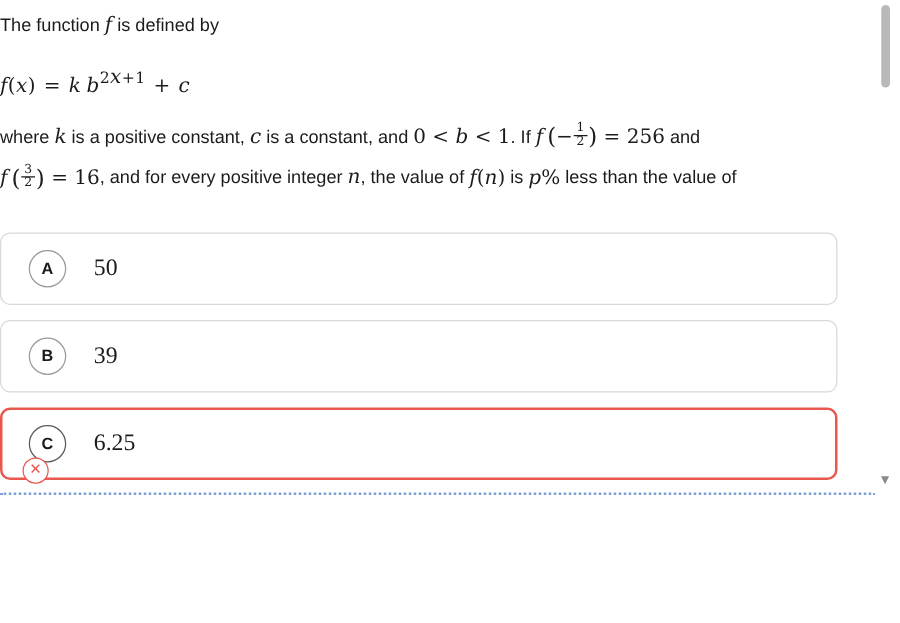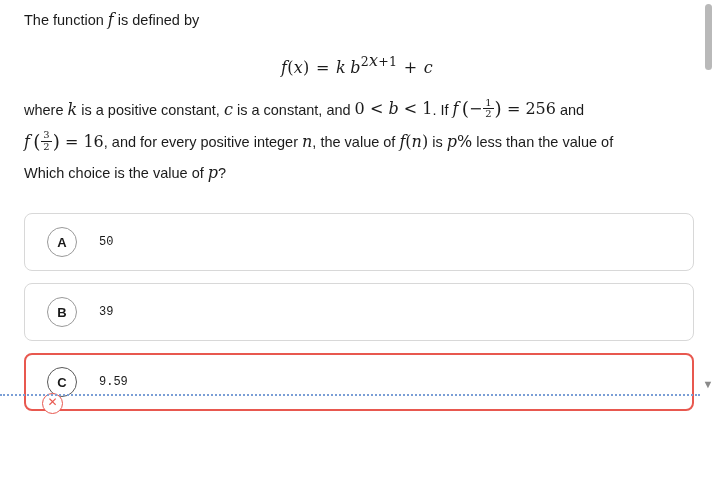--- a/index.html
+++ b/index.html
@@ -13,21 +13,21 @@
     font-family: "Liberation Sans", sans-serif;
     color: #1a1a1a;
     overflow: hidden;
     position: relative;
   }
   .page {
     position: relative;
     width: 720px;
     height: 396px;
     box-sizing: border-box;
-    padding: 8px 30px 0 24px;
+    padding: 8px 30px 0 0;
   }
   .stem {
     font-size: 14.5px;
     line-height: 1.55;
     color: #1b1b1b;
   }
   .stem p {
     margin: 0 0 4px 0;
   }
   
@@ -45,21 +45,20 @@
     font-family: "DejaVu Serif", serif;
     font-style: normal;
     font-size: 16px;
   }
   .mop {
     font-family: "DejaVu Serif", serif;
     font-style: normal;
     font-size: 16px;
   }
   .display-eq {
-    text-align: center;
     margin: 16px 0 14px 0;
     font-family: "DejaVu Serif", serif;
     font-size: 19px;
     font-style: italic;
     letter-spacing: 0.3px;
   }
   .display-eq .mn, .display-eq .mop {
     font-style: normal;
   }
   sup.exp {
@@ -134,22 +133,22 @@
     color: #1a1a1a;
     font-family: "Liberation Sans", sans-serif;
     flex: 0 0 auto;
     position: relative;
   }
   .choice.selected .bubble {
     border: 1px solid #5a5a5a;
   }
   .choice-text {
     margin-left: 22px;
-    font-family: Liberation Mono, monospace;
-    font-size: 12px;
+    font-family: Liberation Serif, serif;
+    font-size: 19px;
     color: #1a1a1a;
   }
   .cross-mark {
     position: absolute;
     left: 16px;
     top: 38px;
     width: 19px;
     height: 19px;
     border-radius: 50%;
     border: 1.6px solid #e8584f;
@@ -214,40 +213,37 @@
 
     <p class="line">
       <span>where </span><span class="mi">k</span><span> is a positive constant, </span><span class="mi">c</span><span> is a constant, and </span><span class="math"><span class="mn">0</span> <span class="mop">&lt;</span> <span class="mi">b</span> <span class="mop">&lt;</span> <span class="mn">1</span></span><span>. If </span><span class="math"><span class="mi">f</span> <span class="paren-big">(</span><span class="mop">−</span><span class="frac"><span class="num">1</span><span class="den">2</span></span><span class="paren-big">)</span> <span class="mop">=</span> <span class="mn">256</span></span><span> and</span>
     </p>
 
     <p class="line">
       <span class="math"><span class="mi">f</span> <span class="paren-big">(</span><span class="frac"><span class="num">3</span><span class="den">2</span></span><span class="paren-big">)</span> <span class="mop">=</span> <span class="mn">16</span></span><span>, and for every positive integer </span><span class="mi">n</span><span>, the value of </span><span class="math"><span class="mi">f</span><span class="mop">(</span><span class="mi">n</span><span class="mop">)</span></span><span> is </span><span class="math"><span class="mi">p</span><span class="mop">%</span></span><span> less than the value of</span>
     </p>
 
 
-    <p class="question-line">
-      <span>Which choice is the value of </span><span class="mi">p</span><span>?</span>
-    </p>
   </div>
 
   <div class="choices">
 
     <div class="choice">
       <div class="bubble">A</div>
       <div class="choice-text">50</div>
     </div>
 
     <div class="choice">
       <div class="bubble">B</div>
       <div class="choice-text">39</div>
     </div>
 
     <div class="choice selected">
       <div class="bubble">C</div>
-      <div class="choice-text">9.59</div>
+      <div class="choice-text">6.25</div>
       <div class="cross-mark">✕</div>
     </div>
 
   </div>
 
   <div class="scrollbar-track">
     <div class="scrollbar-thumb"></div>
   </div>
   <div class="scroll-arrow">▼</div>
 

